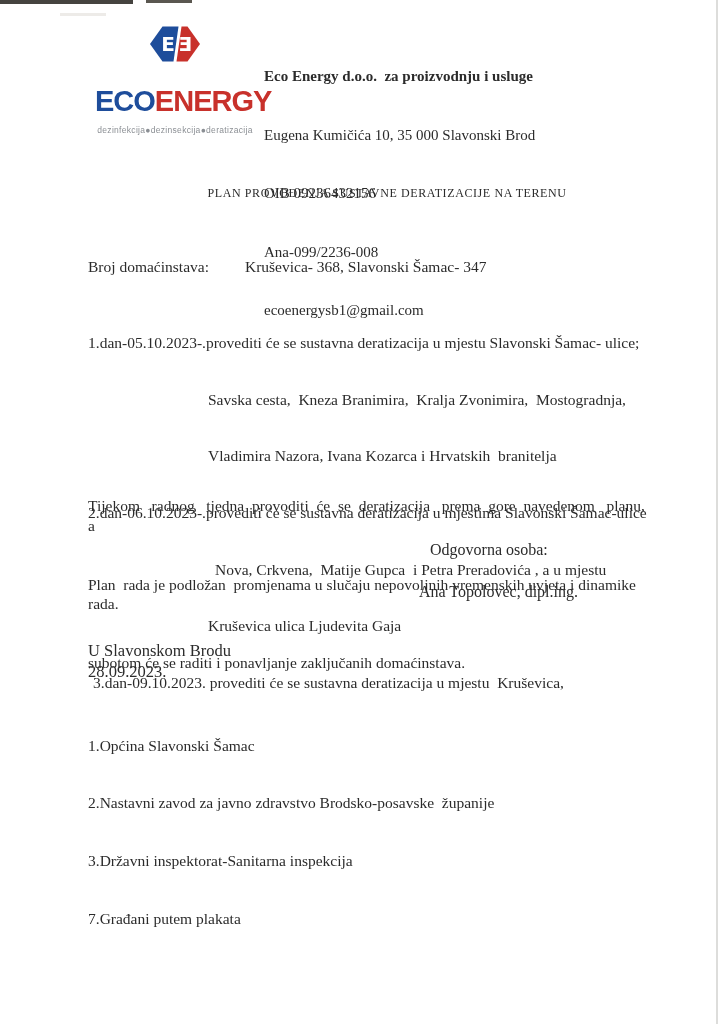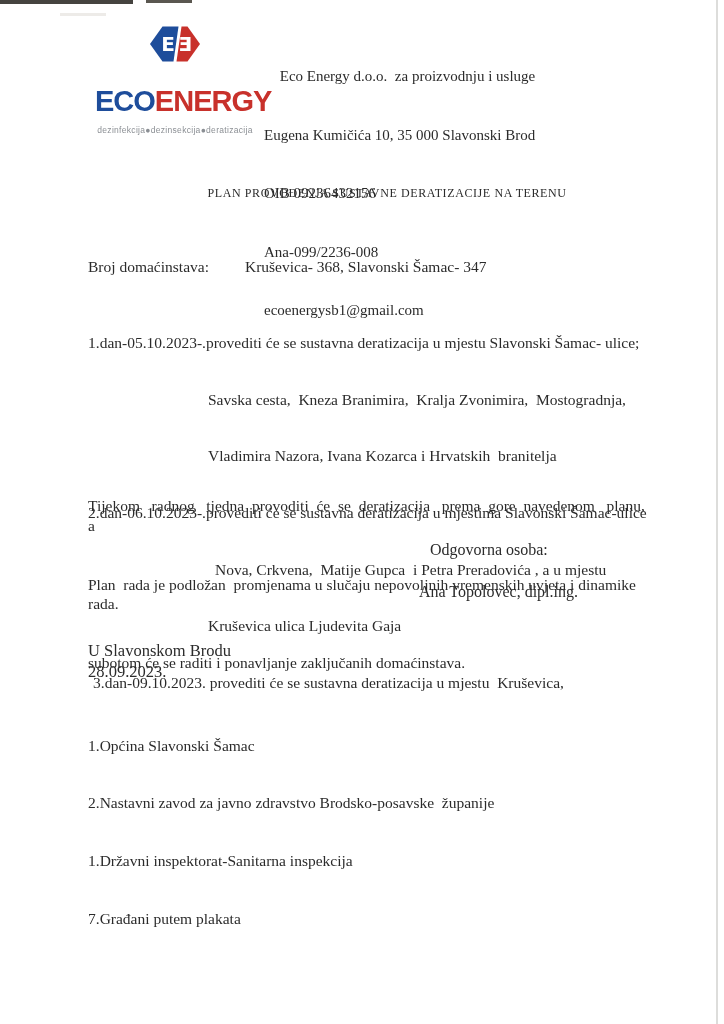--- a/index.html
+++ b/index.html
@@ -17,21 +17,21 @@
   .logo-block { position:absolute; left:95px; top:26px; width:160px; text-align:center; }
   .logo-hex { display:block; margin:0 auto 4px auto; }
   .wordmark { font-family:"Liberation Sans", sans-serif; font-weight:bold; font-size:29px;
               letter-spacing:-1px; line-height:28px; white-space:nowrap;margin-top:25px; }
   .wm-eco    { color:var(--logo-blue, #1e4d9b); }
   .wm-energy { color:var(--logo-red,  #c8312b); }
   .tagline { font-family:"Liberation Sans", sans-serif; font-size:8.5px; letter-spacing:0.3px;
              color:var(--logo-gray,#8b8f94); margin-top:10px; white-space:nowrap; }
 
   .company-block { position:absolute; left:264px; top:28px; font-size:15px; line-height:19.5px; white-space:pre-wrap; }
-  .company-name { font-weight:normal;text-align:right; }
+  .company-name { font-weight:bold; }
 
   
   .doc-title { position:absolute; left:50px; top:186px; width:674px; text-align:center;
                font-size:12px; letter-spacing:0.6px; }
 
   
   .households { position:absolute; left:88px; top:258px; font-size:15.5px; display:flex; gap:36px; white-space:pre-wrap; }
 
   .plan-list { position:absolute; left:88px; top:296px; width:566px; font-size:15.5px; line-height:18.9px; white-space:pre-wrap; }
   .indent-a { padding-left:120px; }
@@ -103,17 +103,17 @@
   <div class="sig-name">Ana Topolovec, dipl.ing.</div>
 
   <div class="place-date">
     <div>U Slavonskom Brodu</div>
     <div>28.09.2023.</div>
   </div>
 
   <div class="notified">
     <div>1.Općina Slavonski Šamac</div>
     <div>2.Nastavni zavod za javno zdravstvo Brodsko-posavske  županije</div>
-    <div>1.Državni inspektorat-Sanitarna inspekcija</div>
+    <div>3.Državni inspektorat-Sanitarna inspekcija</div>
     <div>7.Građani putem plakata</div>
   </div>
 
 </div>
 
 </body></html>

